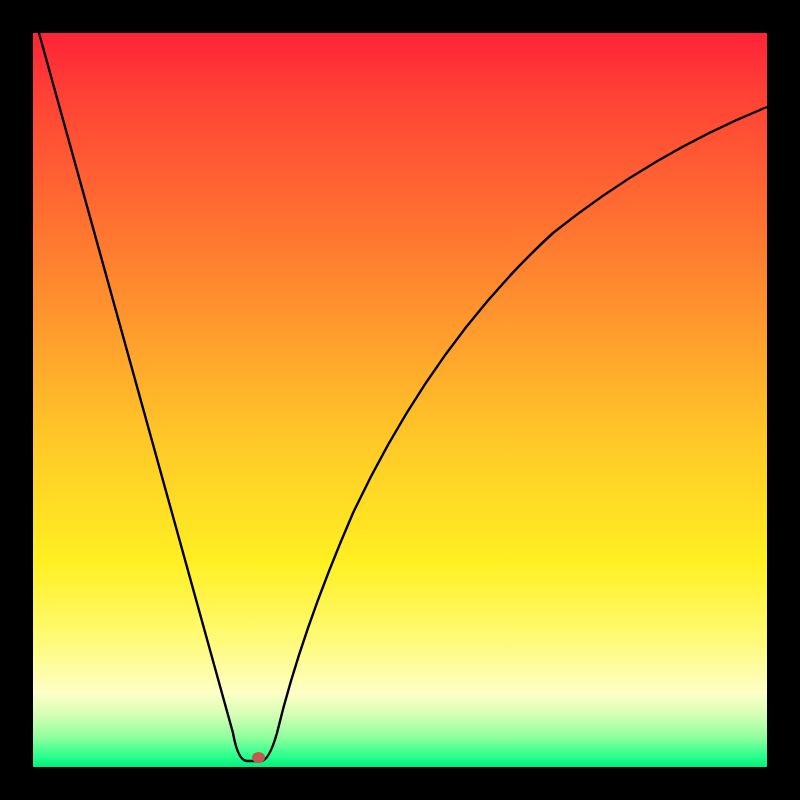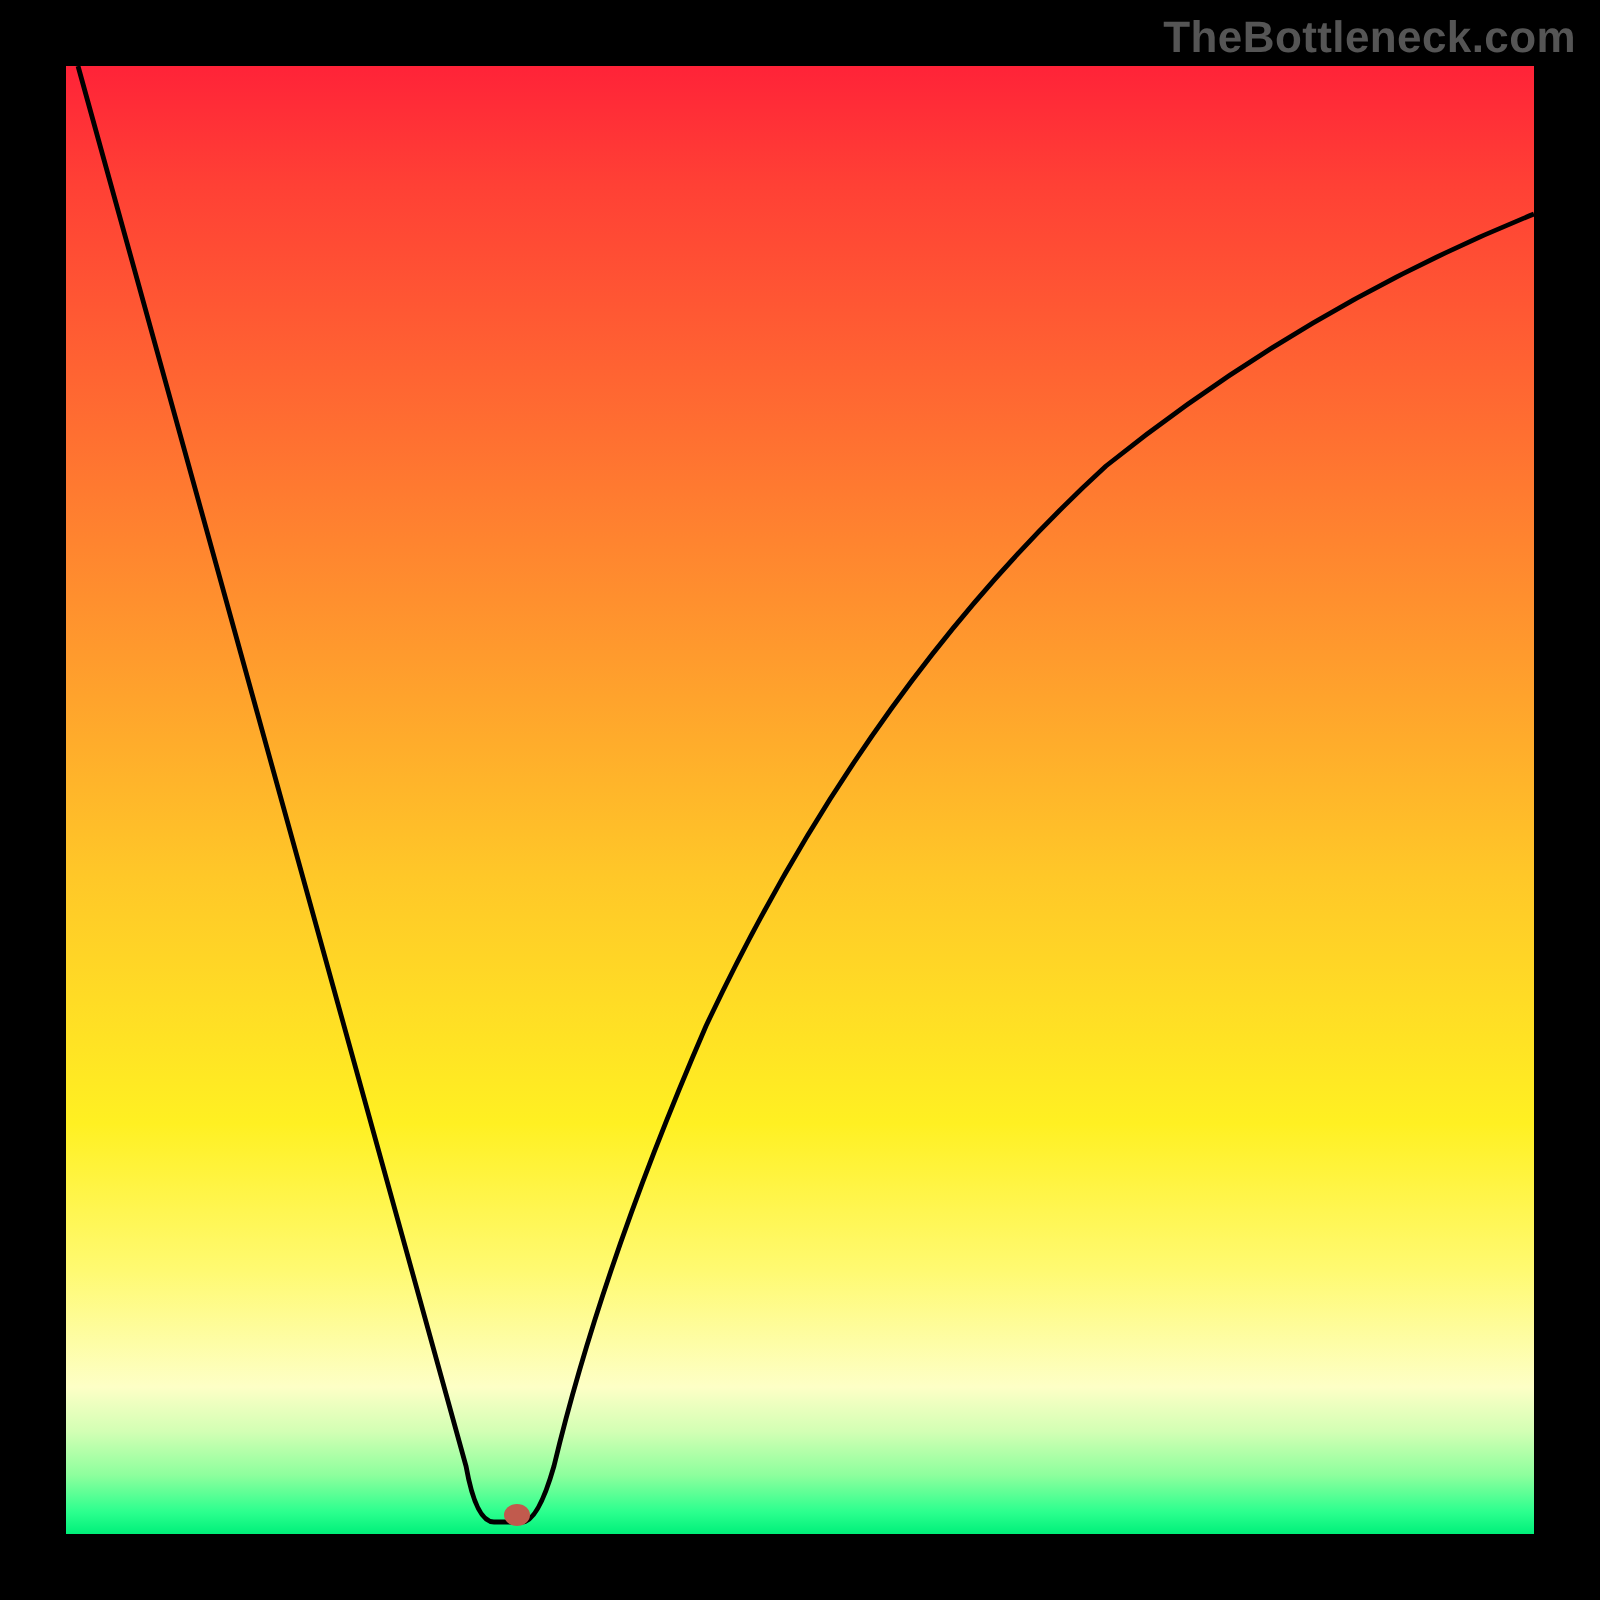--- a/index.html
+++ b/index.html
@@ -66,21 +66,20 @@
     height: 11px;
     border-radius: 50%;
     background: #c15a4d;
   }
 </style>
 </head>
 <body>
 
 <div class="frame">
 
-  <div class="watermark">TheBottleneck.com</div>
 
   <div class="plot-area">
 
     <svg class="curve" viewBox="0 0 734 734" preserveAspectRatio="none">
 
       <path d="M 6 0
                L 200 700
                Q 205 728 214 728
                L 228 728
                Q 236 728 244 700

